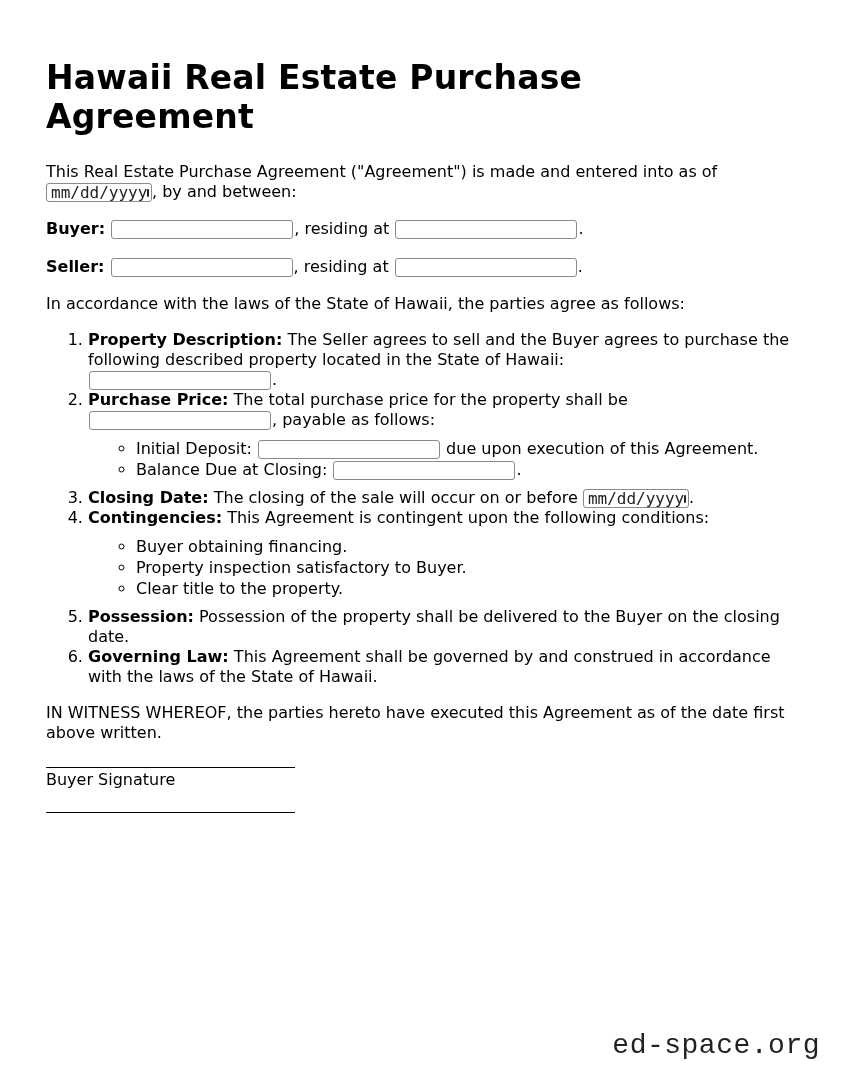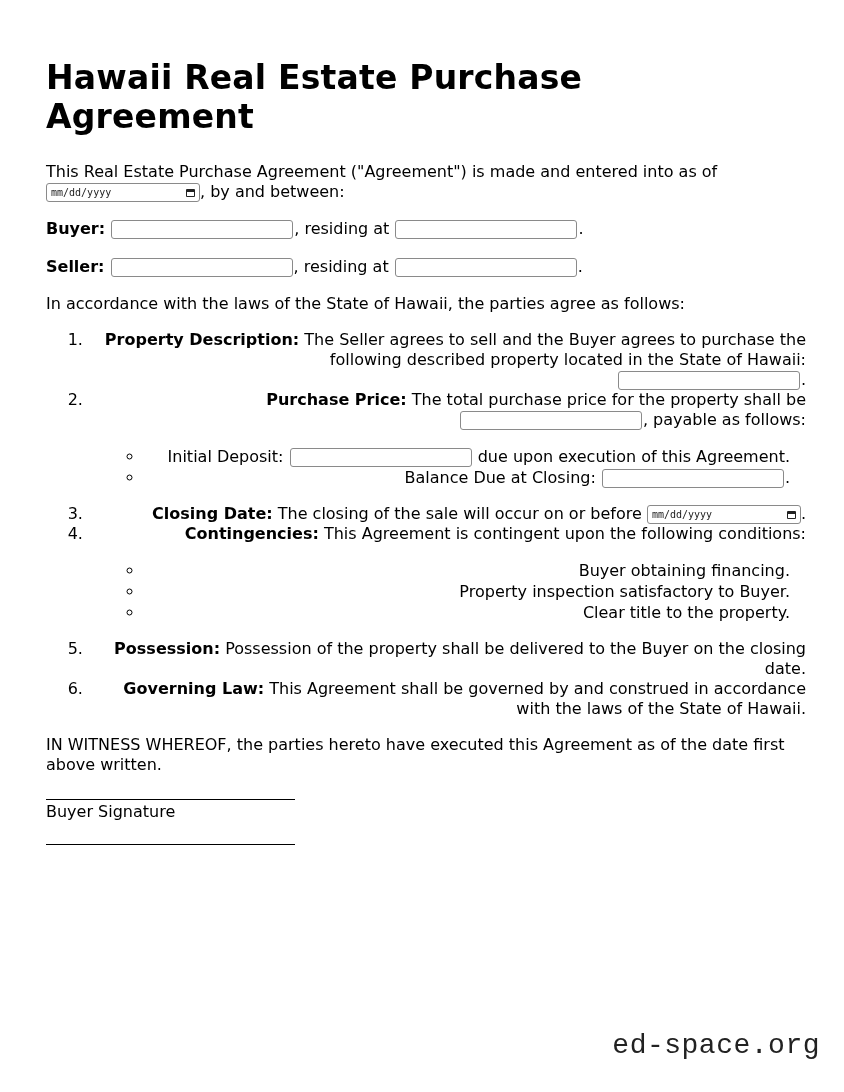--- a/index.html
+++ b/index.html
@@ -17,32 +17,32 @@
     .party-line { margin-bottom: 16px; line-height: 22px; }
     .lead { margin-bottom: 16px; }
     .txt {
       display: inline-block; vertical-align: middle;
       width: 182px; height: 19px; box-sizing: border-box;
       border: 1px solid #8a8a8a; border-radius: 3px; background: #fff;
       margin: 0 1px;
     }
     .date {
       display: inline-flex; align-items: center; vertical-align: middle;
-      width: 154px; height: 19px; box-sizing: border-box;
+      width: 106px; height: 19px; box-sizing: border-box;
       border: 1px solid #8a8a8a; border-radius: 3px; background: #fff;
-      font-family: "DejaVu Sans Mono", monospace; font-size: 10px; color: #222;
+      font-family: "DejaVu Sans Mono", monospace; font-size: 16px; color: #222;
       padding: 0 4px; justify-content: space-between;
     }
     .cal {
       display: inline-block; width: 9px; height: 8px; border: 1.5px solid #222;
       border-top-width: 3px; border-radius: 1px; box-sizing: border-box;
     }
     ol.main { margin: 0 0 16px 0; padding-left: 42px; }
-    ol.main > li { line-height: 20px; padding-left: 0; text-align: right; }
-    ul.sub { margin: 16px; padding-left: 40px; list-style: circle; }
+    ol.main > li { line-height: 20px; padding-left: 0; }
+    ul.sub { margin: 8px; padding-left: 40px; list-style: circle; }
     ul.sub li { line-height: 21px; }
     b { font-weight: bold; }
     .witness { margin-bottom: 24px; }
     .sig { margin-bottom: 22px; }
     .sig-line { width: 249px; border-top: 1.5px solid #000; height: 0; margin-bottom: 2px; }
     .sig-label { line-height: 20px; }
     .watermark {
       position: absolute; right: 24px; top: 1030px;
       font-family: "Liberation Mono", monospace; font-size: 28px; color: #222;
       letter-spacing: 0.5px;

